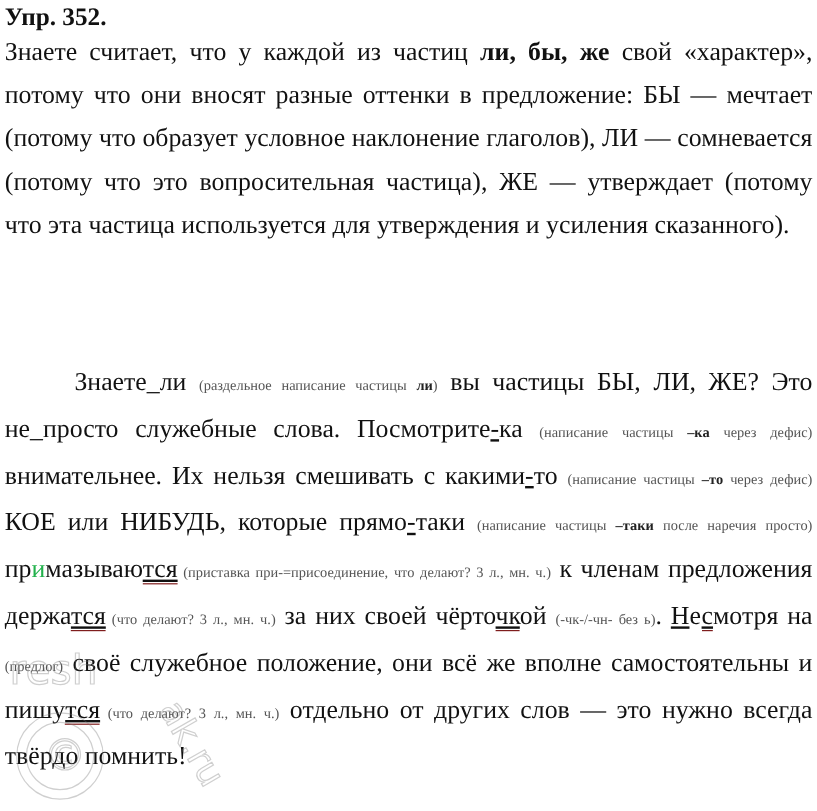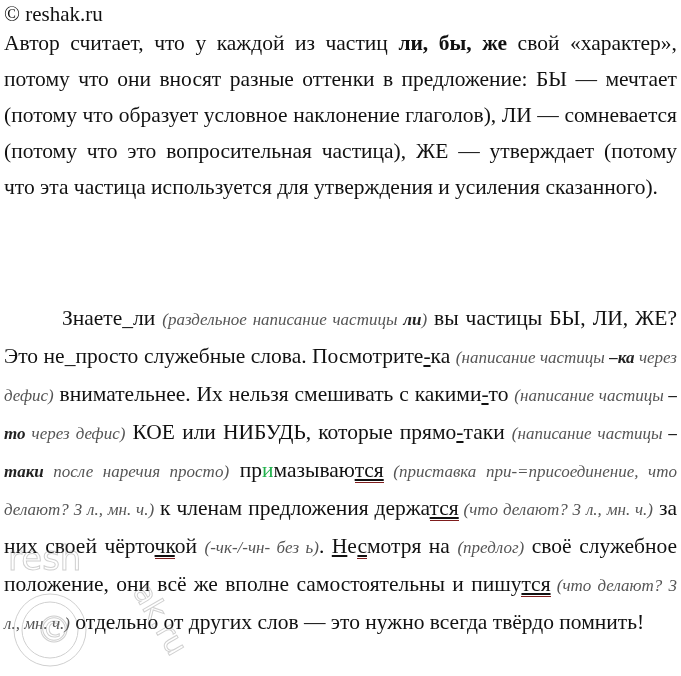--- a/index.html
+++ b/index.html
@@ -14,38 +14,38 @@
       font-size: 21px;
     }
     .header .title { font-weight: bold; }
     .para {
       position: absolute; left: 4px; width: 673px;
       font-size: 21.5px; line-height: 36px; text-align: justify;
       text-align-last: left;
     }
     .p1 { top: 25px; }
     .p2 { top: 300px; text-indent: 58px; }
-    .note { font-style: italic; font-size: 17px; color: #555; }
+    .note { font-size: 12px; color: #555; }
     .note b { color: #222; }
     .u { text-decoration: underline; }
     .uu { border-bottom: 1px solid #7f1d1d; text-decoration: underline; }
     .green { color: #22b14c; }
     .watermark {
       position: absolute; left: 0; top: 540px; width: 200px; height: 136px;
       pointer-events: none; opacity: 0.35;
     }
   </style>
 </head>
 <body>
 
 <div class="header">
-  <span>© reshak.ru</span>
+  <span class="title">Упр. 352.</span>
 </div>
 
-<div class="para p1"><span>Автор считает, что у каждой из частиц </span><b>ли, бы, же</b><span> свой «характер», потому что они вносят разные оттенки в предложение: БЫ — мечтает (потому что образует условное наклонение глаголов), ЛИ — сомневается (потому что это вопросительная частица), ЖЕ — утверждает (потому что эта частица используется для утверждения и усиления сказанного).</span></div>
+<div class="para p1"><span>Знаете считает, что у каждой из частиц </span><b>ли, бы, же</b><span> свой «характер», потому что они вносят разные оттенки в предложение: БЫ — мечтает (потому что образует условное наклонение глаголов), ЛИ — сомневается (потому что это вопросительная частица), ЖЕ — утверждает (потому что эта частица используется для утверждения и усиления сказанного).</span></div>
 
 <div class="para p2"><span>Знаете</span><span>_</span><span>ли </span><span class="note"><span>(раздельное написание частицы </span><b>ли</b><span>)</span></span><span> вы частицы БЫ, ЛИ, ЖЕ? Это не</span><span>_</span><span>просто служебные слова. Посмотрите</span><span class="u">-</span><span>ка </span><span class="note"><span>(написание частицы </span><b>–ка</b><span> через дефис)</span></span><span> внимательнее. Их нельзя смешивать с какими</span><span class="u">-</span><span>то </span><span class="note"><span>(написание частицы </span><b>–то</b><span> через дефис)</span></span><span> КОЕ или НИБУДЬ, которые прямо</span><span class="u">-</span><span>таки </span><span class="note"><span>(написание частицы </span><b>–таки</b><span> после наречия просто)</span></span><span> пр</span><span class="green">и</span><span>мазываю</span><span class="uu">тся</span><span class="note"> (приставка при-=присоединение, что делают? 3 л., мн. ч.)</span><span> к членам предложения держа</span><span class="uu">тся</span><span class="note"> (что делают? 3 л., мн. ч.)</span><span> за них своей чёрто</span><span class="uu">чк</span><span>ой </span><span class="note">(-чк-/-чн- без ь)</span><span>. </span><span class="u">Н</span><span>е</span><span class="uu">с</span><span>мотря на </span><span class="note">(предлог)</span><span> своё служебное положение, они всё же вполне самостоятельны и пишу</span><span class="uu">тся</span><span class="note"> (что делают? 3 л., мн. ч.)</span><span> отдельно от других слов — это нужно всегда твёрдо помнить!</span></div>
 
 <svg class="watermark" viewBox="0 0 200 136" xmlns="http://www.w3.org/2000/svg">
   <g fill="none" stroke="#777" stroke-width="1">
     <circle cx="50" cy="90" r="36"></circle>
     <circle cx="50" cy="90" r="28"></circle>
     <text x="8" y="30" font-size="34" font-family="DejaVu Sans, sans-serif" fill="none" stroke="#777">resh</text>
     <text x="110" y="50" font-size="30" font-family="DejaVu Sans, sans-serif" fill="none" stroke="#777" transform="rotate(60 120 70)">ak.ru</text>
     <text x="36" y="102" font-size="36" font-family="DejaVu Sans, sans-serif" fill="none" stroke="#777">©</text>

